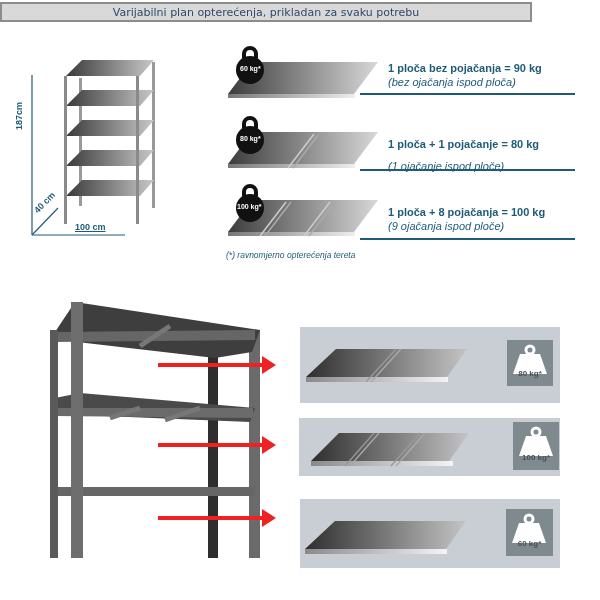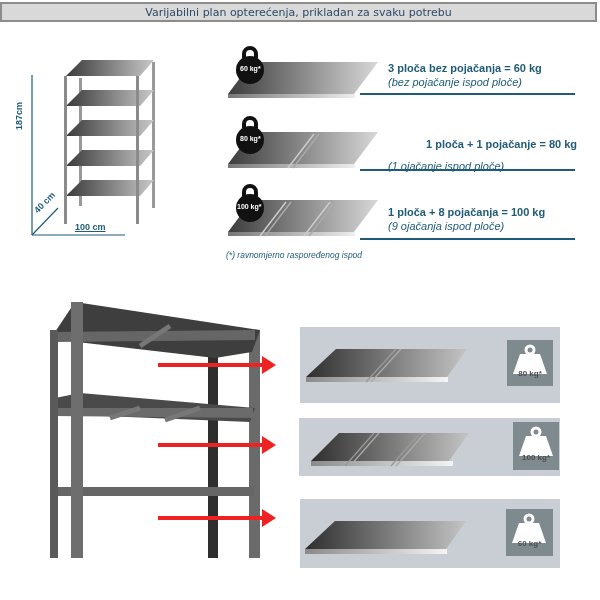--- a/index.html
+++ b/index.html
@@ -1,17 +1,17 @@
 <!DOCTYPE html>
 <html><head>
 <meta charset="utf-8">
 <style>
   html,body{margin:0;padding:0;background:#fff;}
   body{width:600px;height:600px;position:relative;overflow:hidden;font-family:"DejaVu Sans",sans-serif;}
-  .titlebar{position:absolute;left:0;top:2px;width:597px;height:20px;background:#d9d9d9;border:2px solid #8c8c8c;box-sizing:border-box;
+  .titlebar{position:absolute;left:0;top:2px;width:532px;height:20px;background:#d9d9d9;border:2px solid #8c8c8c;box-sizing:border-box;
     display:flex;align-items:center;justify-content:center;font-size:11px;color:#2e4a66;}
   .abs{position:absolute;}
   .desc-title{position:absolute;font-weight:bold;font-size:11px;color:#1f5b78;white-space:nowrap;font-family:"Liberation Sans",sans-serif;}
   .desc-sub{position:absolute;font-style:italic;font-size:11px;color:#1f5b78;white-space:nowrap;font-family:"Liberation Sans",sans-serif;}
   .desc-line{position:absolute;height:1.5px;background:#1f5b78;}
   .footnote{position:absolute;left:226px;top:250px;font-style:italic;font-size:8.5px;color:#1f5b78;font-family:"Liberation Sans",sans-serif;}
   .panel{position:absolute;background:#c9cdd4;}
   .wbox{position:absolute;background:#7f8a8f;}
   .wbox-label{position:absolute;left:0;right:0;bottom:8px;text-align:center;font-size:8px;color:#4a4f52;font-family:"Liberation Sans",sans-serif;font-weight:bold;}
   .dim{position:absolute;font-size:9px;font-weight:bold;color:#1f5b78;font-family:"Liberation Sans",sans-serif;white-space:nowrap;}
@@ -89,33 +89,33 @@
   </g>
   <g>
     <path d="M22,156 a8,8 0 0 1 16,0 v4 h-4 v-4 a4,4 0 0 0 -8,0 v4 h-4z" fill="#111"></path>
     <circle cx="30" cy="172" r="14" fill="#111"></circle>
   </g>
 </svg>
 <div class="kb-label" style="left:240px;top:65px;">60 kg*</div>
 <div class="kb-label" style="left:240px;top:135px;">80 kg*</div>
 <div class="kb-label" style="left:237px;top:203px;">100 kg*</div>
 
-<div class="desc-title" style="left:388px;top:62px;">3 ploča  bez pojačanja  = 60 kg</div>
-<div class="desc-sub" style="left:388px;top:76px;">(bez pojačanje  ispod ploče)</div>
+<div class="desc-title" style="left:388px;top:62px;">1 ploča  bez pojačanja  = 90 kg</div>
+<div class="desc-sub" style="left:388px;top:76px;">(bez ojačanja  ispod ploča)</div>
 <div class="desc-line" style="left:360px;top:93px;width:215px;"></div>
 
-<div class="desc-title" style="left:388px;top:138px;margin-left:38px;">1 ploča  + 1 pojačanje = 80 kg</div>
+<div class="desc-title" style="left:388px;top:138px;">1 ploča  + 1 pojačanje = 80 kg</div>
 <div class="desc-sub" style="left:388px;top:160px;">(1 ojačanje  ispod ploče)</div>
 <div class="desc-line" style="left:360px;top:169px;width:215px;"></div>
 
 <div class="desc-title" style="left:388px;top:206px;">1 ploča  + 8 pojačanja  = 100 kg</div>
 <div class="desc-sub" style="left:388px;top:220px;">(9 ojačanja  ispod ploče)</div>
 <div class="desc-line" style="left:360px;top:238px;width:215px;"></div>
 
-<div class="footnote">(*) ravnomjerno raspoređenog ispod</div>
+<div class="footnote">(*) ravnomjerno opterećenja tereta</div>
 
 <svg class="abs" style="left:40px;top:290px" width="260" height="310">
 
   <rect x="168" y="60" width="10" height="208" fill="#2e2e2e"></rect>
   <rect x="209" y="40" width="11" height="228" fill="#6a6a6a"></rect>
 
   <polygon points="15,42 35,12 220,40 212,62 175,68 20,50" fill="#3e3e3e"></polygon>
   <polygon points="15,42 215,40 215,50 15,52" fill="#666"></polygon>
   <line x1="100" y1="56" x2="130" y2="36" stroke="#777" stroke-width="5"></line>
 

